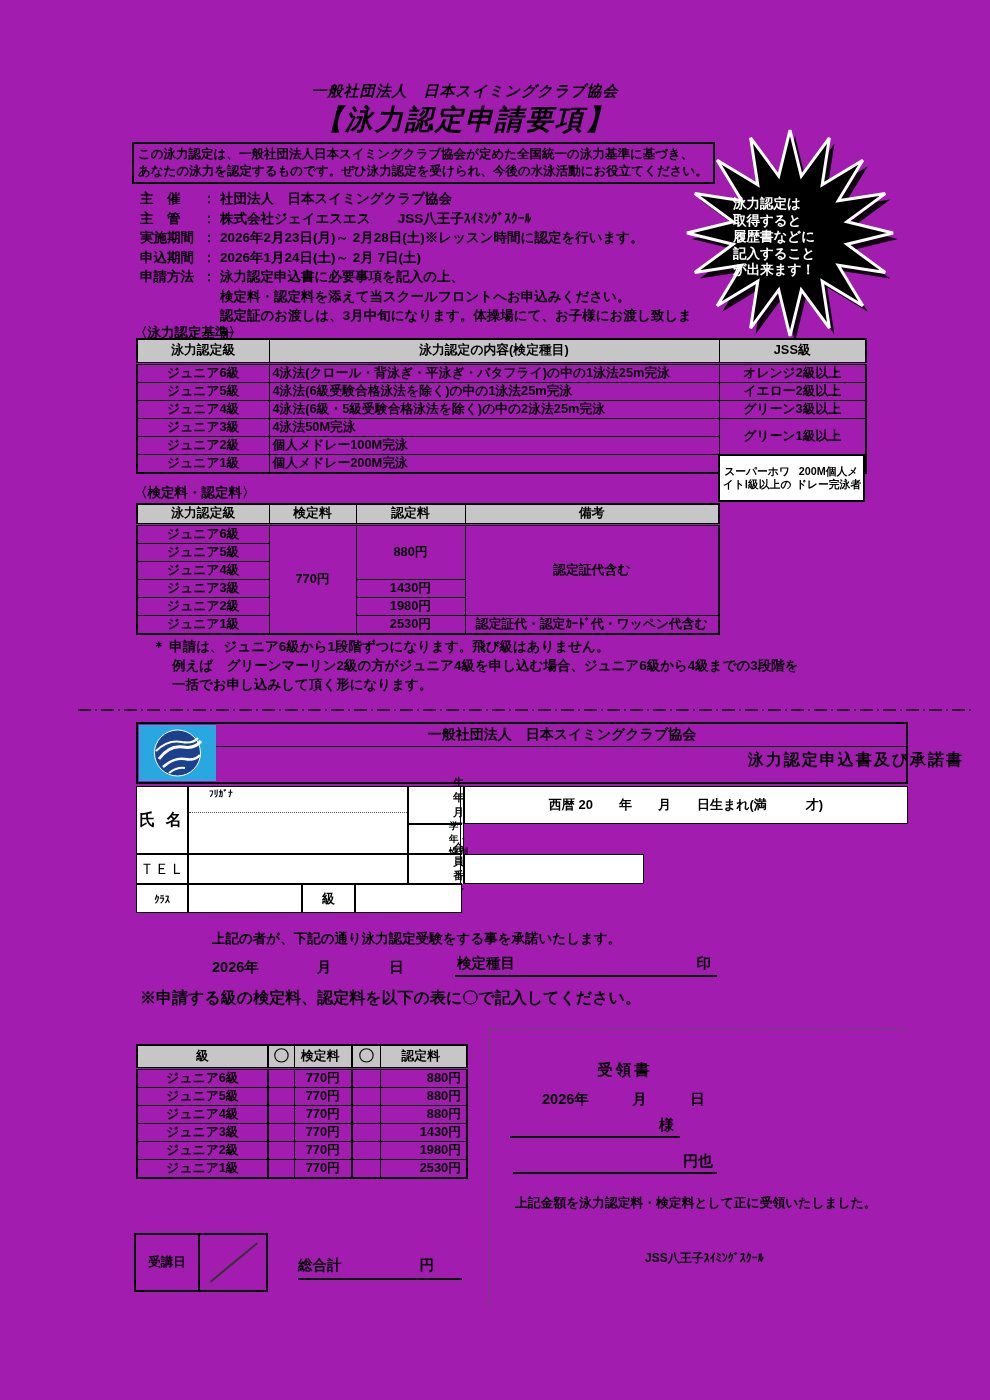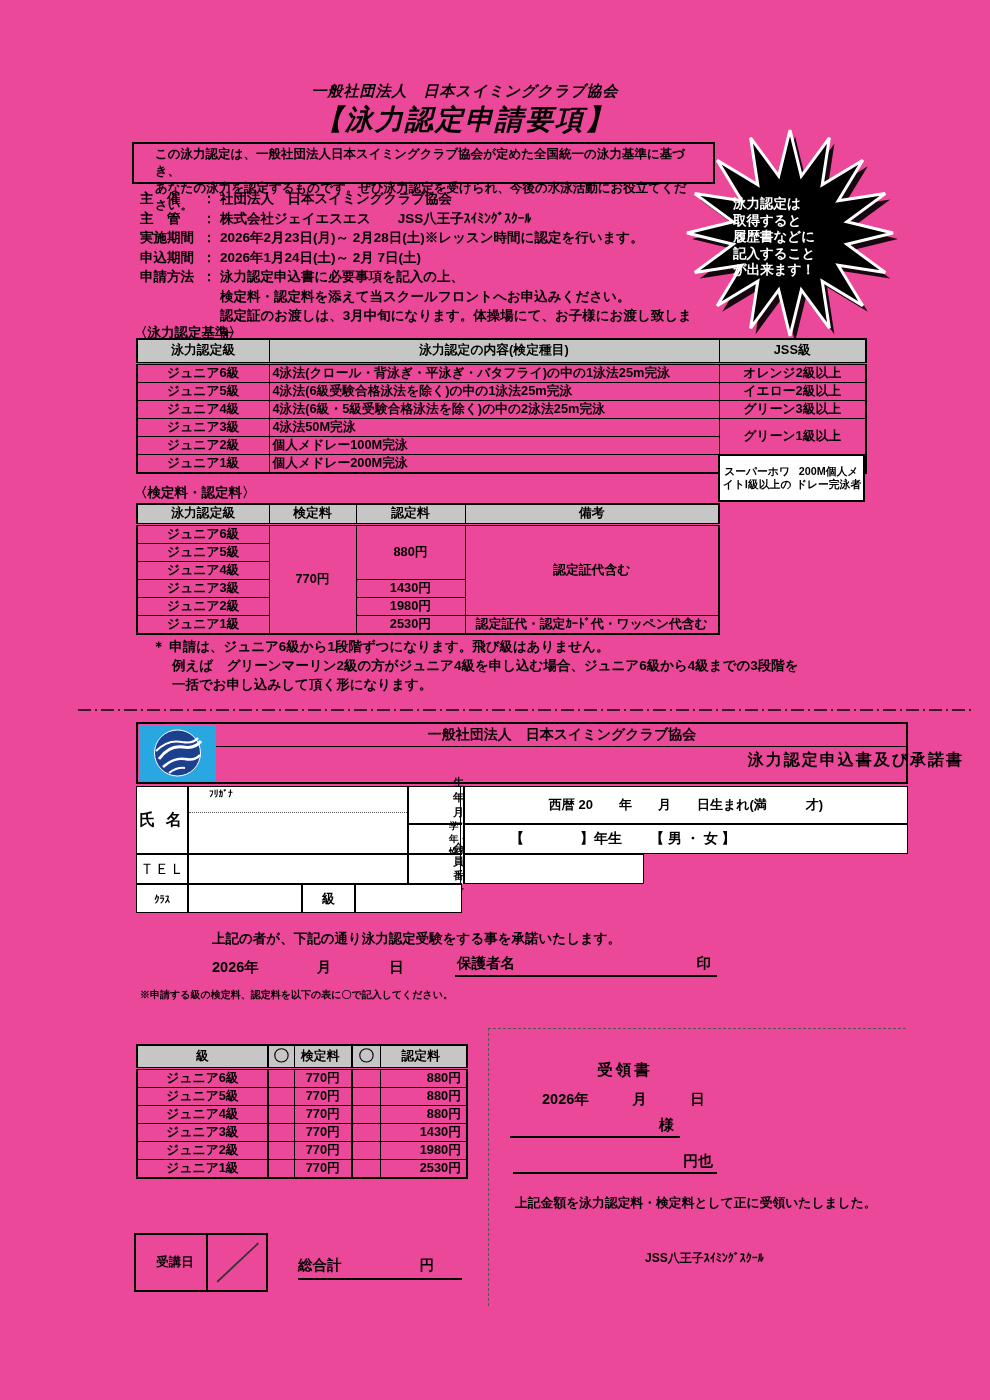--- a/index.html
+++ b/index.html
@@ -1,23 +1,23 @@
 <!DOCTYPE html>
 <html><head>
 <meta charset="utf-8">
 <style>
   * { margin:0; padding:0; box-sizing:border-box; }
   body { background:#ffffff; font-family:"Liberation Sans", sans-serif; }
-  .sheet { position:relative; width:990px; height:1400px; background:#ec4899; overflow:hidden; color:#000; font-weight:700; }
+  .sheet { position:relative; width:990px; height:1400px; background:#a21caf; overflow:hidden; color:#000; font-weight:700; }
   .abs { position:absolute; }
 
   
   .org-line { left:0; top:82px; width:930px; text-align:center; font-size:15px; font-style:italic; letter-spacing:1px; }
   .main-title { left:0; top:101px; width:930px; text-align:center; font-size:28px; font-style:italic; letter-spacing:2px; }
-  .intro-box { left:132px; top:142px; width:583px; height:42px; border:2px solid #000; padding:2px 21px; font-size:12.5px; line-height:17px; }
+  .intro-box { left:132px; top:142px; width:583px; height:42px; border:2px solid #000; padding:2px 4px; font-size:12.5px; line-height:17px; }
 
   
   .burst { left:683px; top:121px; width:216px; height:224px; }
   .burst-text { left:719px; top:196px; width:150px; color:#fff; font-size:13.5px; line-height:16.5px; padding-left:14px; }
   .burst-text div { white-space:nowrap; }
 
   
   .info { left:140px; top:189px; width:560px; font-size:13.5px; line-height:19.5px; }
   .info .row { display:flex; }
   .info .lab { display:inline-block; width:58px; }
@@ -59,34 +59,34 @@
   .cell { position:absolute; border:1.5px solid #000; background:#fff; }
   .cell.lblc { display:flex; align-items:center; justify-content:center; }
   .dbl { border-right:4px double #000 !important;padding-left:48px; }
   .furi { font-size:9.5px; padding:1px 0 0 20px; border-bottom:1px dotted #555; height:26px; }
   .val-center { display:flex; align-items:center; justify-content:center; font-size:13px; }
 
   
   .consent1 { left:212px; top:930px; font-size:13.5px; }
   .consent-date { left:212px; top:958px; font-size:14.5px; }
   .guardian { left:455px; top:950px; width:262px; height:27px; border-bottom:2px solid #000; display:flex; justify-content:space-between; align-items:flex-end; font-size:14.5px; padding:0 6px 2px 2px; }
-  .instruction { left:140px; top:988px; font-size:10px; }
+  .instruction { left:140px; top:988px; font-size:16px; }
 
   
   .t3 { border:2.5px solid #000; }
   .t3 td { height:21px; font-size:13px; }
   .t3 .hd { border-bottom:2.5px solid #000; height:19px; }
   .t3 .thickr { border-right:2px solid #000; }
   .t3 .rt { text-align:right; padding-right:5px; }
   .t3 .ctr { text-align:center; }
   .t3 .circle-hd { font-size:16px; text-align:center; }
 
   
   .attend-box { left:134px; top:1233px; width:134px; height:59px; border:2.5px solid #000; display:flex; }
-  .attend-label { width:64px; border-right:2px solid #000; display:flex; align-items:center; justify-content:center; font-size:12.5px;margin-left:8px; }
+  .attend-label { width:64px; border-right:2px solid #000; display:flex; align-items:center; justify-content:center; font-size:12.5px; }
   .attend-cell { flex:1; position:relative; }
   .grand { left:298px; top:1254px; width:164px; height:26px; border-bottom:2.5px solid #000; display:flex; justify-content:space-between; align-items:flex-end; font-size:14.5px; padding-bottom:3px; }
   .grand .unit { padding-right:28px; }
 
   
   .rc-top { left:488px; top:1028px; width:418px; height:0; border-top:1.5px dashed #555; }
   .rc-left { left:488px; top:1028px; width:0; height:278px; border-left:1.5px dashed #555; }
   .rc-title { left:515px; top:1060px; width:220px; text-align:center; font-size:15.5px; letter-spacing:3px; }
   .rc-date { left:542px; top:1090px; font-size:14.5px; }
   .rc-sama { left:510px; top:1112px; width:170px; height:26px; border-bottom:2px solid #000; display:flex; justify-content:flex-end; align-items:flex-end; font-size:15px; padding:0 6px 1px 0; }
@@ -273,34 +273,33 @@
   <div class="abs app-divider"></div>
   <div class="abs app-title">泳力認定申込書及び承諾書</div>
 
   <div class="cell lblc" style="left:136px; top:786px; width:52px; height:68px; font-size:16px; letter-spacing:3px;">氏 名</div>
   <div class="cell" style="left:188px; top:786px; width:220px; height:68px;">
     <div class="furi">ﾌﾘｶﾞﾅ</div>
   </div>
   <div class="cell lblc dbl" style="left:408px; top:786px; width:56px; height:38px; font-size:11px;">生年月日</div>
   <div class="cell val-center" style="left:464px; top:786px; width:444px; height:38px;">西暦 20　　年　　月　　日生まれ(満　　　才)</div>
   <div class="cell lblc dbl" style="left:408px; top:824px; width:56px; height:30px; font-size:9.5px;">学年・性別</div>
-  <div class="cell" style="left:464px; top:824px; width:444px; height:30px; display:flex; align-items:center; padding-left:45px; font-size:14px;">【　　　　】年生　　【 男 ・ 女 】</div>
   <div class="cell lblc serif" style="left:136px; top:854px; width:52px; height:30px; font-size:15px;">ＴＥＬ</div>
   <div class="cell" style="left:188px; top:854px; width:220px; height:30px;"></div>
   <div class="cell lblc dbl" style="left:408px; top:854px; width:56px; height:30px; font-size:10.5px;">会員番号</div>
   <div class="cell" style="left:464px; top:854px; width:180px; height:30px;"></div>
   <div class="cell lblc" style="left:136px; top:884px; width:52px; height:29px; font-size:10.5px;">ｸﾗｽ</div>
   <div class="cell" style="left:188px; top:884px; width:114px; height:29px;"></div>
   <div class="cell lblc" style="left:302px; top:884px; width:53px; height:29px; font-size:13px;">級</div>
   <div class="cell" style="left:355px; top:884px; width:107px; height:29px;"></div>
 
   <div class="abs consent1">上記の者が、下記の通り泳力認定受験をする事を承諾いたします。</div>
   <div class="abs consent-date">2026年　　　　月　　　　日</div>
   <div class="abs guardian">
-    <span>保護者名</span>
+    <span>検定種目</span>
     <span>印</span>
   </div>
   <div class="abs instruction">※申請する級の検定料、認定料を以下の表に〇で記入してください。</div>
 
   <div class="abs" style="left:136px; top:1044px;">
     <table class="doc t3" style="width:330px;">
       <colgroup>
           <col style="width:131px">
           <col style="width:26px">
           <col style="width:58px">

